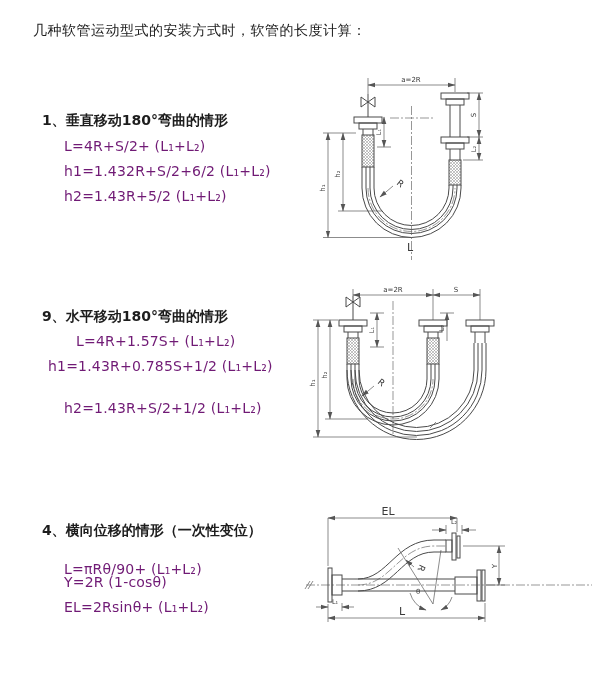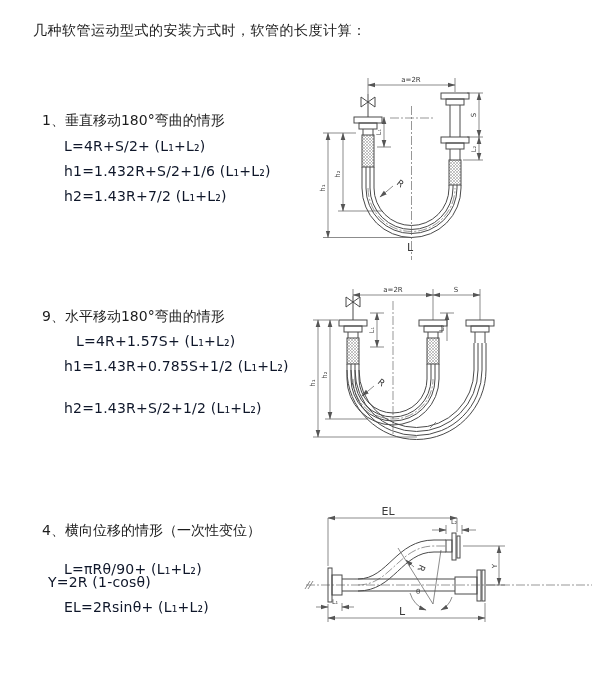--- a/index.html
+++ b/index.html
@@ -2,50 +2,50 @@
 <html><head>
 <meta charset="utf-8">
 <style>
   html,body{margin:0;padding:0;}
   body{
     width:600px;height:675px;background:#ffffff;position:relative;overflow:hidden;
     font-family:"DejaVu Sans","Liberation Sans",sans-serif;color:#1d1d1d;
   }
   .abs{position:absolute;}
   .title{font-size:14px;font-weight:normal;letter-spacing:.5px;white-space:nowrap;}
-  .heading{font-size:14px;font-weight:normal;white-space:nowrap;}
-  .formula{font-size:14px;color:#0f172a;white-space:nowrap;letter-spacing:.2px;}
+  .heading{font-size:14px;font-weight:bold;white-space:nowrap;}
+  .formula{font-size:14px;color:#701a75;white-space:nowrap;letter-spacing:.2px;}
   svg{position:absolute;overflow:visible;}
   svg text{font-family:"DejaVu Sans","Liberation Sans",sans-serif;fill:#3a3a3a;stroke:none;}
   .dim{font-size:7px;}
   .dimsm{font-size:6.5px;}
   .dimmd{font-size:9px;}
   .dimlg{font-size:11px;}
   .draw{stroke:#4a4a4a;stroke-width:1;fill:none;}
   .thin{stroke:#5a5a5a;stroke-width:.7;fill:none;}
   .dashdot{stroke:#6a6a6a;stroke-width:.7;fill:none;stroke-dasharray:9 2 2 2;}
 </style>
 </head>
 <body>
 
 <div class="abs title" style="left:33px;top:22px">几种软管运动型式的安装方式时，软管的长度计算：</div>
 
 <div class="abs heading" style="left:42px;top:112px">1、垂直移动180°弯曲的情形</div>
 <div class="abs formula" style="left:64px;top:138px">L=4R+S/2+ (L₁+L₂)</div>
-<div class="abs formula" style="left:64px;top:163px">h1=1.432R+S/2+1/6 (L₁+L₂)</div>
-<div class="abs formula" style="left:64px;top:188px">h2=1.43R+7/2 (L₁+L₂)</div>
+<div class="abs formula" style="left:64px;top:163px">h1=1.432R+S/2+6/2 (L₁+L₂)</div>
+<div class="abs formula" style="left:64px;top:188px">h2=1.43R+5/2 (L₁+L₂)</div>
 
 <div class="abs heading" style="left:42px;top:308px">9、水平移动180°弯曲的情形</div>
 <div class="abs formula" style="left:76px;top:333px">L=4R+1.57S+ (L₁+L₂)</div>
-<div class="abs formula" style="left:64px;top:358px">h1=1.43R+0.785S+1/2 (L₁+L₂)</div>
+<div class="abs formula" style="left:48px;top:358px">h1=1.43R+0.785S+1/2 (L₁+L₂)</div>
 <div class="abs formula" style="left:64px;top:400px">h2=1.43R+S/2+1/2 (L₁+L₂)</div>
 
 <div class="abs heading" style="left:42px;top:522px">4、横向位移的情形（一次性变位）</div>
 <div class="abs formula" style="left:64px;top:561px">L=πRθ/90+ (L₁+L₂)</div>
-<div class="abs formula" style="left:48px;top:574px">Y=2R (1-cosθ)</div>
+<div class="abs formula" style="left:64px;top:574px">Y=2R (1-cosθ)</div>
 <div class="abs formula" style="left:64px;top:599px">EL=2Rsinθ+ (L₁+L₂)</div>
 
 <svg style="left:310px;top:70px" width="282" height="198" viewBox="0 0 282 198">
   <defs>
     <marker id="a1" markerWidth="9" markerHeight="8" refX="7" refY="3" orient="auto-start-reverse" markerUnits="userSpaceOnUse">
       <path d="M0,0.7 L7.5,3 L0,5.3 Z" fill="#555"></path>
     </marker>
     <pattern id="p1" width="3" height="3" patternUnits="userSpaceOnUse">
       <path d="M0,3 l3,-3 M0,0 l3,3" stroke="#8a8a8a" stroke-width="0.5"></path>
     </pattern>

